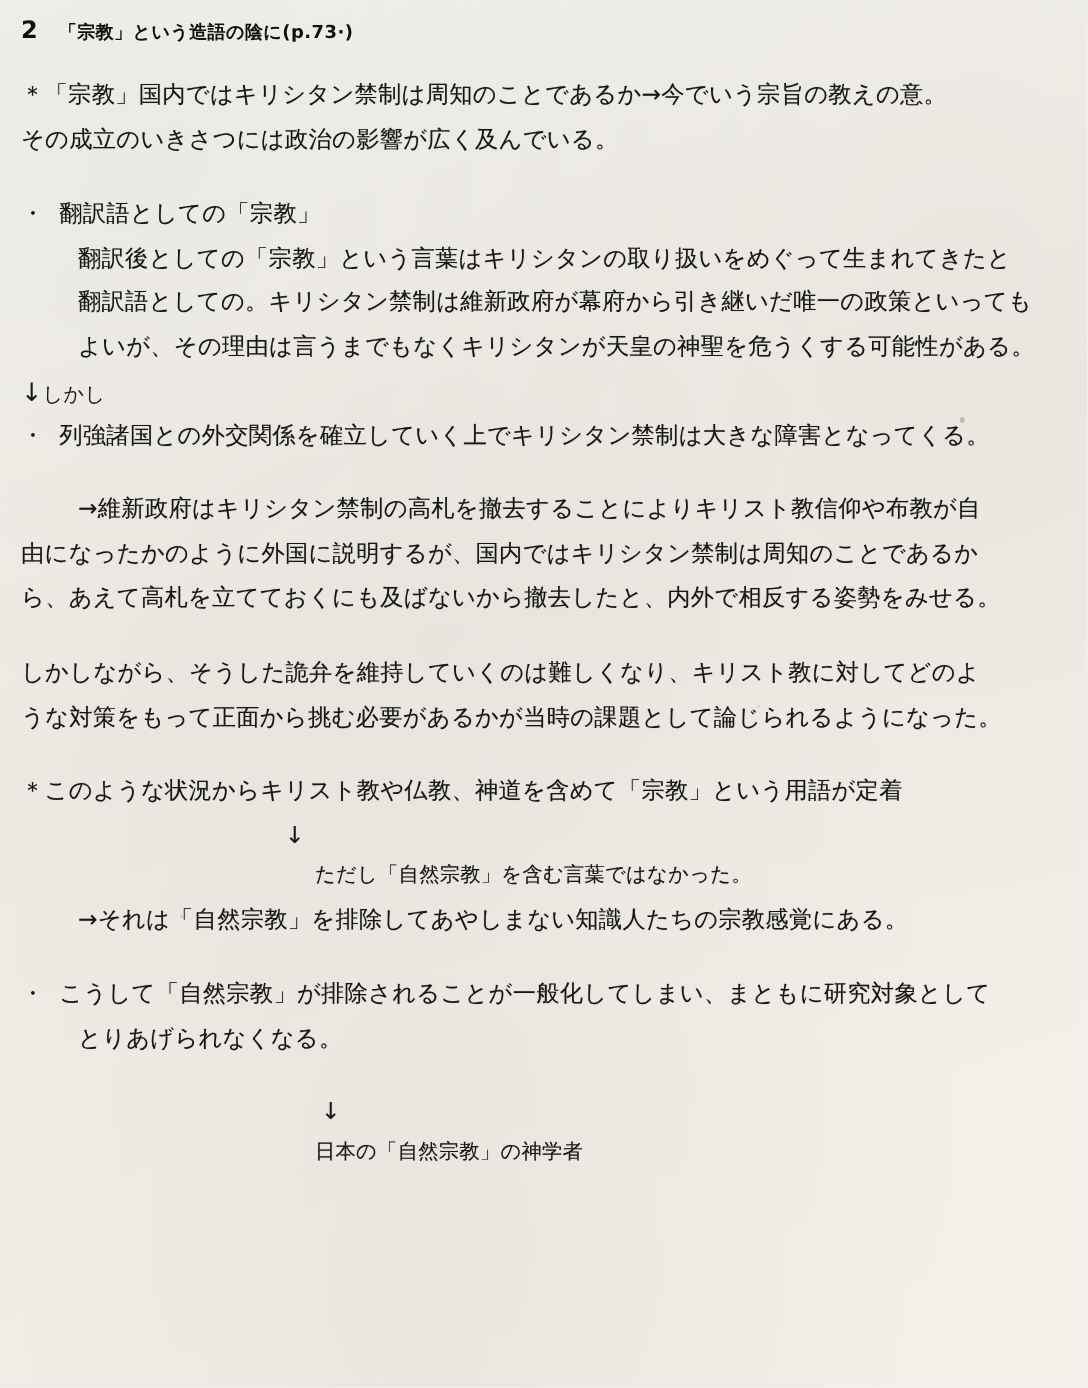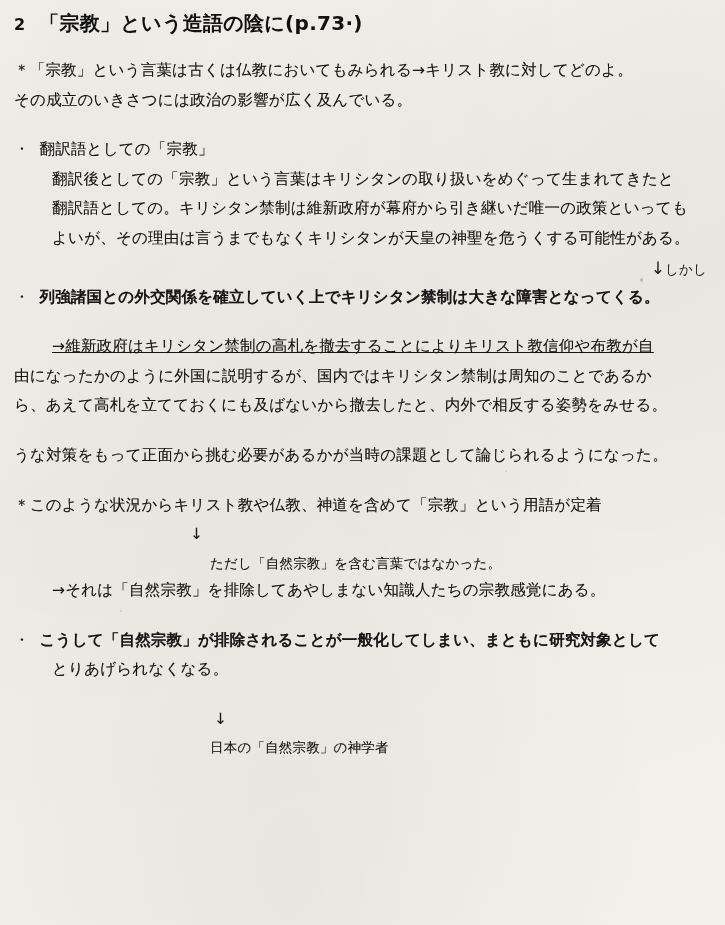--- a/index.html
+++ b/index.html
@@ -52,67 +52,67 @@
     align-items: baseline;
     gap: 14px;
     margin-bottom: 22px;
   }
   .heading-num {
     font-size: 16px;
     font-weight: bold;
     color: #101010;
   }
   .heading-text {
-    font-size: 20px;
+    font-size: 12px;
     font-weight: bold;
     color: #101010;
     letter-spacing: 0.3px;
   }
 
   .block {
     margin-bottom: 10px;
   }
   .gap-sm { margin-top: 6px; }
   .gap-lg { margin-top: 26px; }
 
   .indent-1 { padding-left: 38px; }
   .indent-4 { padding-left: 128px; }
-  .indent-par { text-indent: 38px; text-decoration: underline; }
+  .indent-par { text-indent: 38px; }
 
   .bullet-row {
     display: flex;
     gap: 10px;
     align-items: flex-start;
   }
   .bullet-dot {
     font-size: 15.5px;
     line-height: 1.52;
     color: #161616;
   }
-  .bullet-body { flex: 1; font-weight: bold; }
+  .bullet-body { flex: 1; }
 
   .arrow-center {
-    text-align: right;
+    text-align: left;
     font-size: 15px;
     line-height: 1.3;
   }
   .arrow-glyph {
     display: inline-block;
     font-size: 17px;
     line-height: 1;
     color: #161616;
   }
   .arrow-label {
     font-size: 13.5px;
     letter-spacing: 0.2px;
   }
   .small {
     font-size: 13.5px;
   }
-  .left-offset-b { padding-left: 196px; }
+  .left-offset-b { padding-left: 196px; font-family: Liberation Mono, monospace; }
   .left-offset-d { padding-left: 200px; }
   .left-offset-e { padding-left: 176px; }
 
   .ink-speck {
     position: absolute;
     background: rgba(40,36,30,0.5);
     border-radius: 50%;
     z-index: 2;
     pointer-events: none;
   }
@@ -121,21 +121,21 @@
 <body>
 
 <div class="page">
 
   <div class="heading-row">
     <span class="heading-num">2</span>
     <span class="heading-text">「宗教」という造語の陰に(p.73·)</span>
   </div>
 
   <div class="block">
-    <div class="line">＊「宗教」という言葉は古くは仏教においてもみられる→キリスト教に対してどのよ。</div>
+    <div class="line">＊「宗教」国内ではキリシタン禁制は周知のことであるか→今でいう宗旨の教えの意。</div>
     <div class="line gap-sm">その成立のいきさつには政治の影響が広く及んでいる。</div>
   </div>
 
   <div class="block gap-lg">
     <div class="bullet-row">
       <span class="bullet-dot">・</span>
       <span class="line">翻訳語としての「宗教」</span>
     </div>
     <div class="line indent-1 gap-sm">翻訳後としての「宗教」という言葉はキリシタンの取り扱いをめぐって生まれてきたと</div>
     <div class="line indent-1 gap-sm">翻訳語としての。キリシタン禁制は維新政府が幕府から引き継いだ唯一の政策といっても</div>
@@ -153,20 +153,21 @@
     </div>
   </div>
 
   <div class="block gap-lg">
     <div class="line indent-par">→維新政府はキリシタン禁制の高札を撤去することによりキリスト教信仰や布教が自</div>
     <div class="line gap-sm">由になったかのように外国に説明するが、国内ではキリシタン禁制は周知のことであるか</div>
     <div class="line gap-sm">ら、あえて高札を立てておくにも及ばないから撤去したと、内外で相反する姿勢をみせる。</div>
   </div>
 
   <div class="block gap-lg">
+    <div class="line">しかしながら、そうした詭弁を維持していくのは難しくなり、キリスト教に対してどのよ</div>
     <div class="line gap-sm">うな対策をもって正面から挑む必要があるかが当時の課題として論じられるようになった。</div>
   </div>
 
   <div class="block gap-lg">
     <div class="line">＊このような状況からキリスト教や仏教、神道を含めて「宗教」という用語が定着</div>
     <div class="line left-offset-e gap-sm">↓</div>
     <div class="line small left-offset-b gap-sm">ただし「自然宗教」を含む言葉ではなかった。</div>
     <div class="line indent-1 gap-sm">→それは「自然宗教」を排除してあやしまない知識人たちの宗教感覚にある。</div>
   </div>
 

